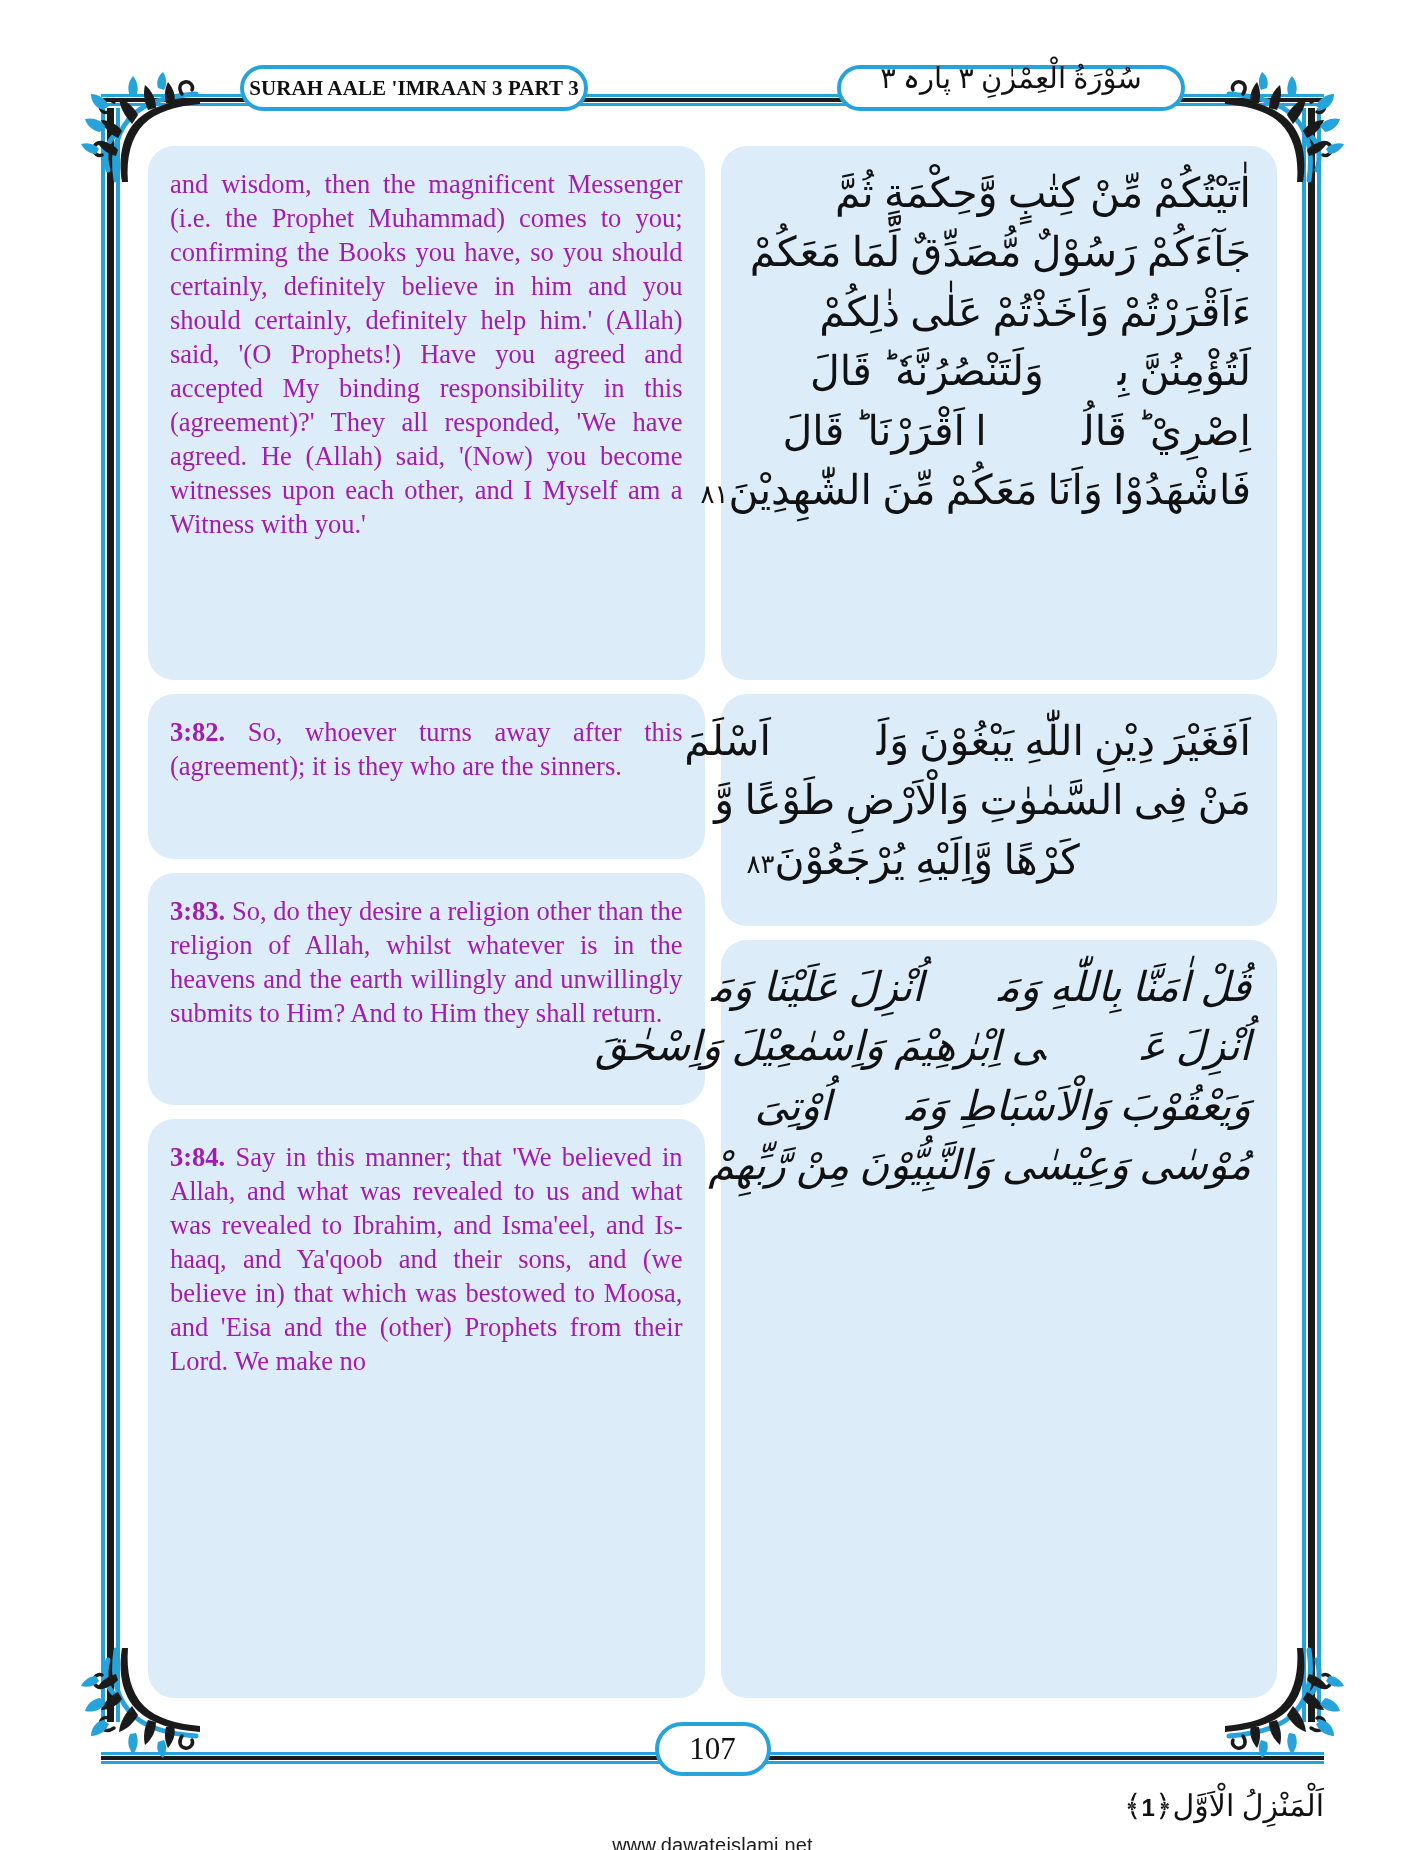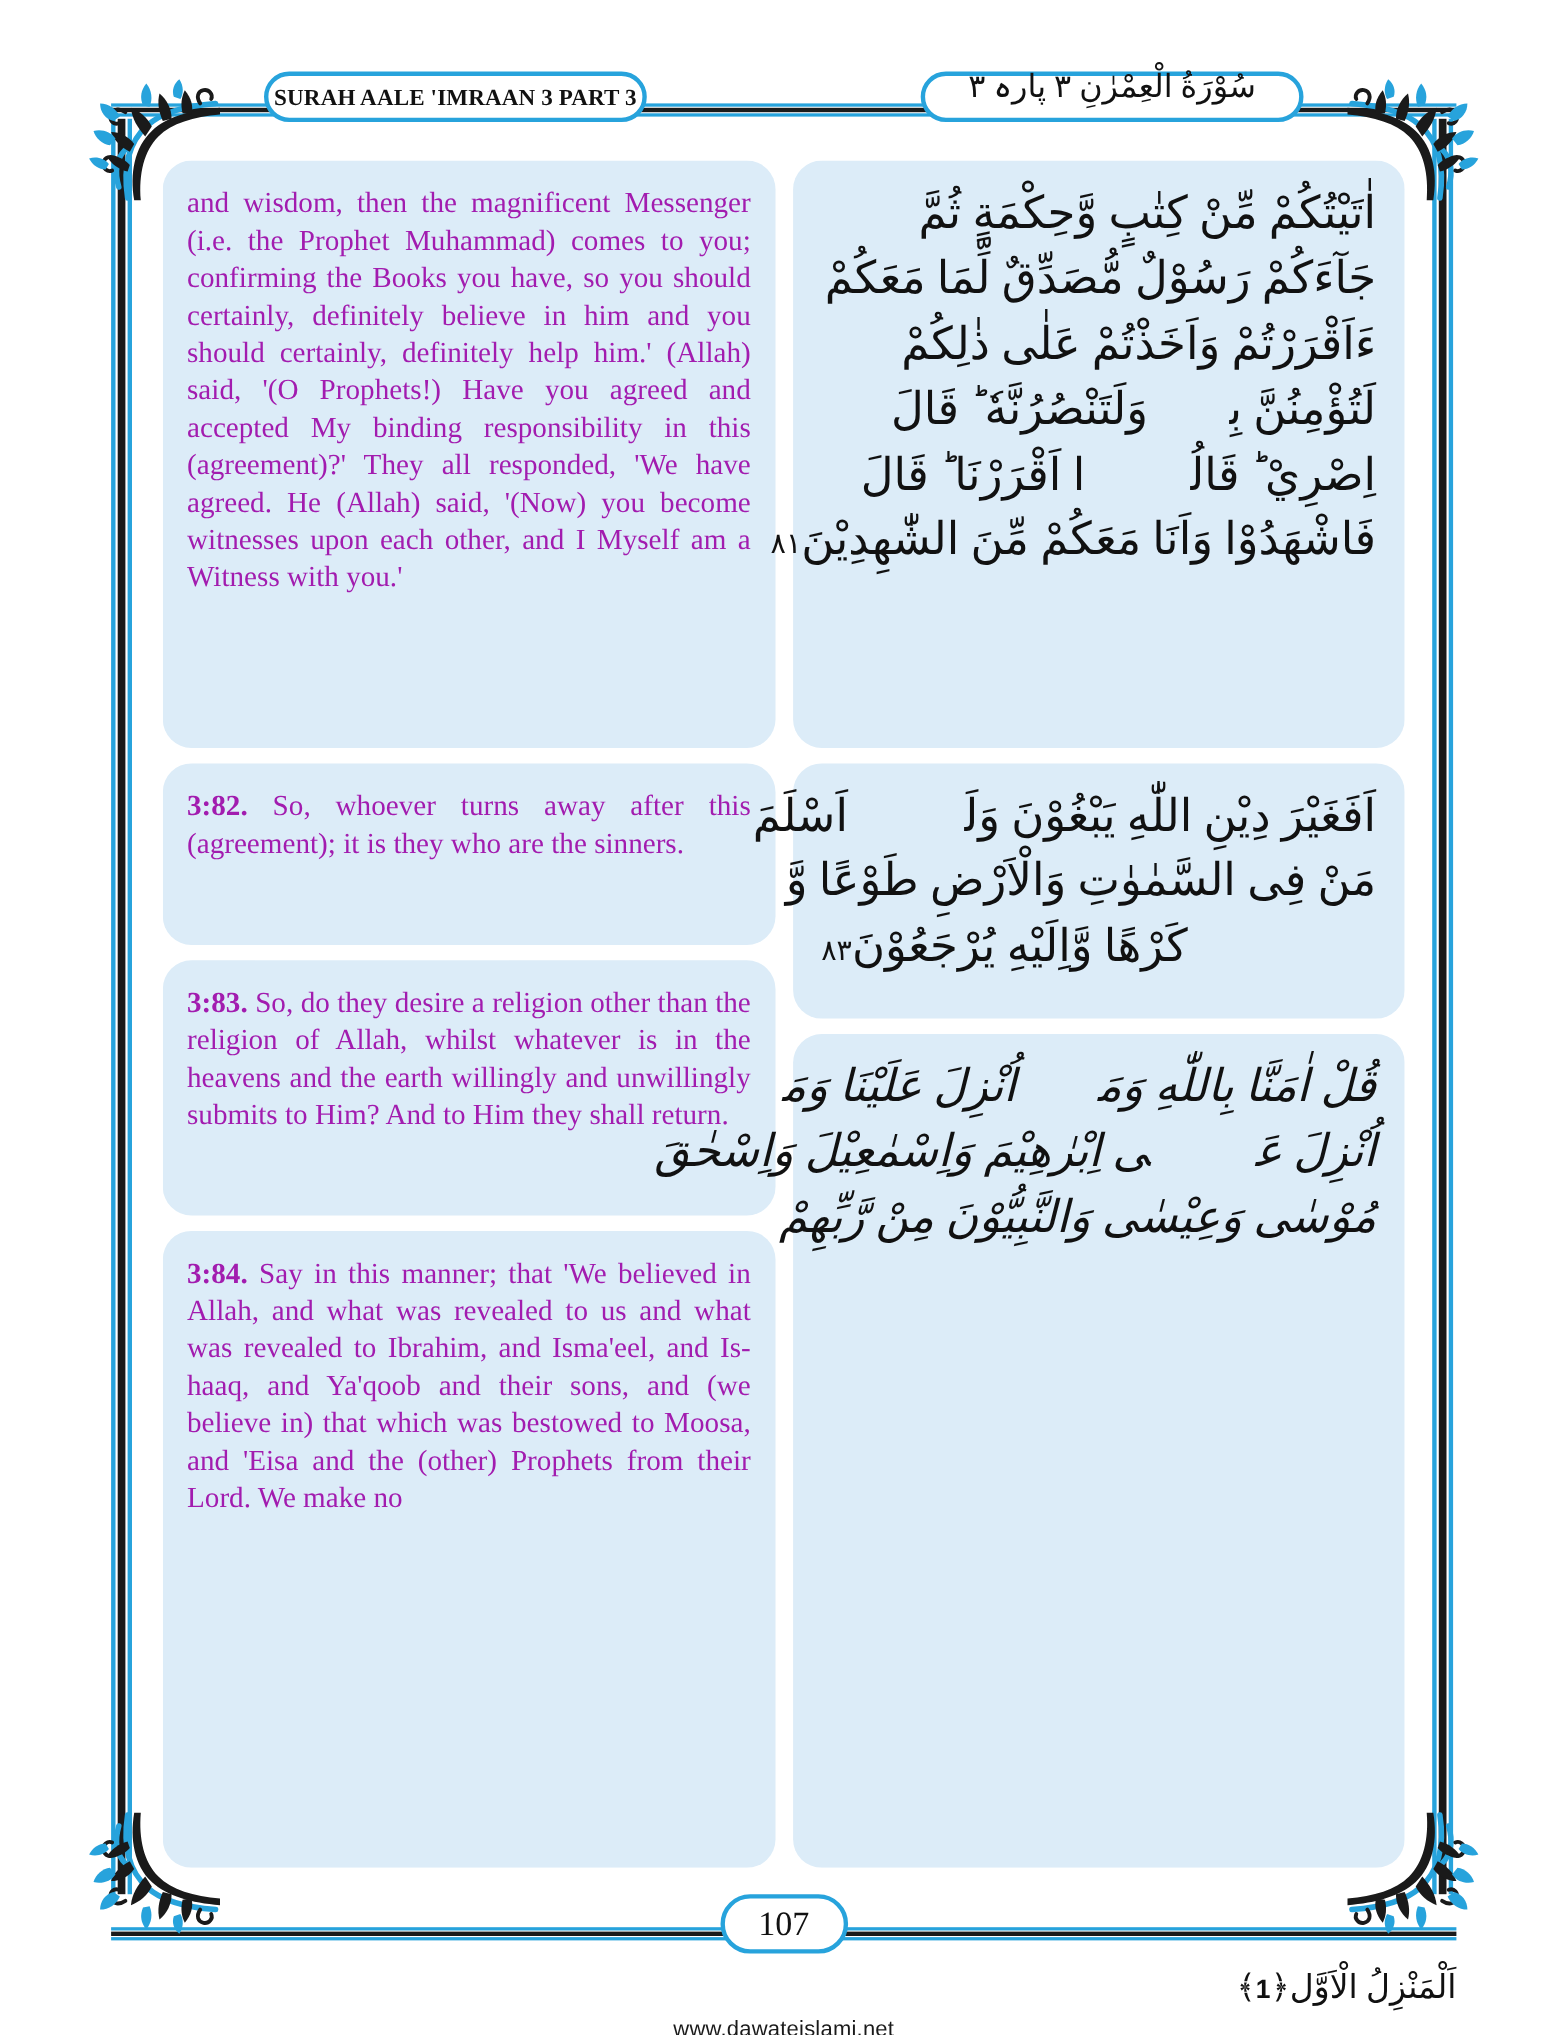--- a/index.html
+++ b/index.html
@@ -403,20 +403,21 @@
 
       <div class="blk ar" style="flex:0 0 232px;">
         <span class="aline">اَفَغَيْرَ دِيْنِ اللّٰهِ يَبْغُوْنَ وَلَهٗۤ اَسْلَمَ</span>
         <span class="aline">مَنْ فِى السَّمٰوٰتِ وَالْاَرْضِ طَوْعًا وَّ</span>
         <span class="aline last"><span>كَرْهًا وَّاِلَيْهِ يُرْجَعُوْنَ</span><span class="ayah">۸۳</span></span>
       </div>
 
       <div class="blk ar" style="flex:1 1 auto;font-style:italic;">
         <span class="aline">قُلْ اٰمَنَّا بِاللّٰهِ وَمَاۤ اُنْزِلَ عَلَيْنَا وَمَاۤ</span>
         <span class="aline">اُنْزِلَ عَلٰۤى اِبْرٰهِيْمَ وَاِسْمٰعِيْلَ وَاِسْحٰقَ</span>
+        <span class="aline">وَيَعْقُوْبَ وَالْاَسْبَاطِ وَمَاۤ اُوْتِىَ</span>
         <span class="aline">مُوْسٰى وَعِيْسٰى وَالنَّبِيُّوْنَ مِنْ رَّبِّهِمْ</span>
       </div>
 
     </div>
   </div>
 
   <div class="footer">
     <div class="footer-rule">
       <i class="b1"></i>
         <i class="bk"></i>

